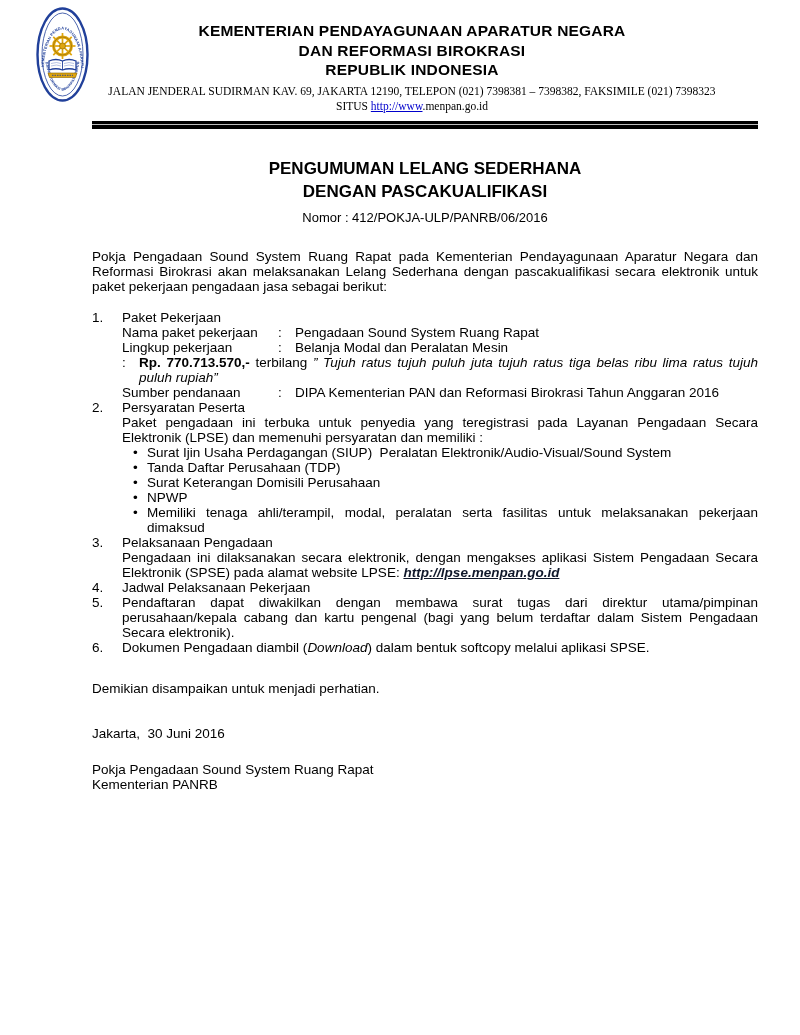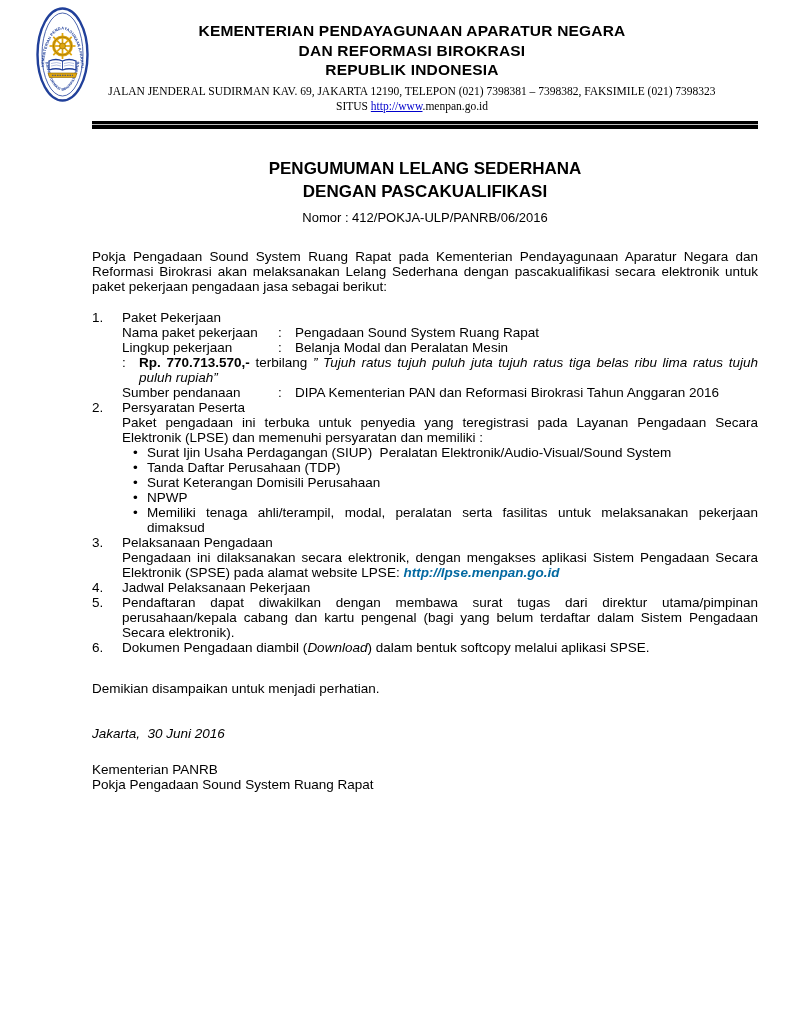--- a/index.html
+++ b/index.html
@@ -29,27 +29,27 @@
   .li-body { flex:1; min-width:0; }
   .just { text-align:justify; }
   .spec-row   { display:flex; }
   .spec-label { flex:0 0 156px; }
   .spec-colon { flex:0 0 17px; }
   .spec-value { flex:1; min-width:0; text-align:justify; }
   .bullets { margin-left:11px; }
   .bullet-row    { display:flex; }
   .bullet-marker { flex:0 0 14px; }
   .bullet-text   { flex:1; min-width:0; text-align:justify; }
-  .lpse-link { color:#0369a1; font-weight:bold; font-style:italic; cursor:pointer; }
+  .lpse-link { color:#0f172a; font-weight:bold; font-style:italic; text-decoration:underline; cursor:pointer; }
   .hps-amount { font-weight:bold; }
   .hps-words  { font-style:italic; }
   .dl-italic  { font-style:italic; }
   
   .closing-remark { margin-top:26px; }
-  .date-line      { margin-top:30px;font-style:italic; }
+  .date-line      { margin-top:30px; }
   .signature      { margin-top:21px; }
 </style>
 </head>
 <body>
 
 <div class="page">
 
   <svg class="logo" viewBox="0 0 53 95" aria-hidden="true">
     <ellipse cx="26.5" cy="47.5" rx="25" ry="46" fill="#ffffff" stroke="#21409a" stroke-width="2.4"></ellipse>
     <ellipse cx="26.5" cy="47.5" rx="20.5" ry="41.5" fill="#ffffff" stroke="#21409a" stroke-width="0.8"></ellipse>
@@ -187,18 +187,18 @@
         <div class="li-body">
           <div class="just"><span>Dokumen Pengadaan diambil (</span><span class="dl-italic">Download</span><span>) dalam bentuk softcopy melalui aplikasi SPSE.</span></div>
         </div>
       </div>
 
     </div>
 
     <div class="closing-remark">Demikian disampaikan untuk menjadi perhatian.</div>
     <div class="date-line">Jakarta,&nbsp; 30 Juni 2016</div>
     <div class="signature">
+      <div>Pokja Pengadaan Sound System Ruang Rapat</div>
       <div>Kementerian PANRB</div>
-      <div>Pokja Pengadaan Sound System Ruang Rapat</div>
     </div>
   </div>
 
 </div>
 
 </body></html>

